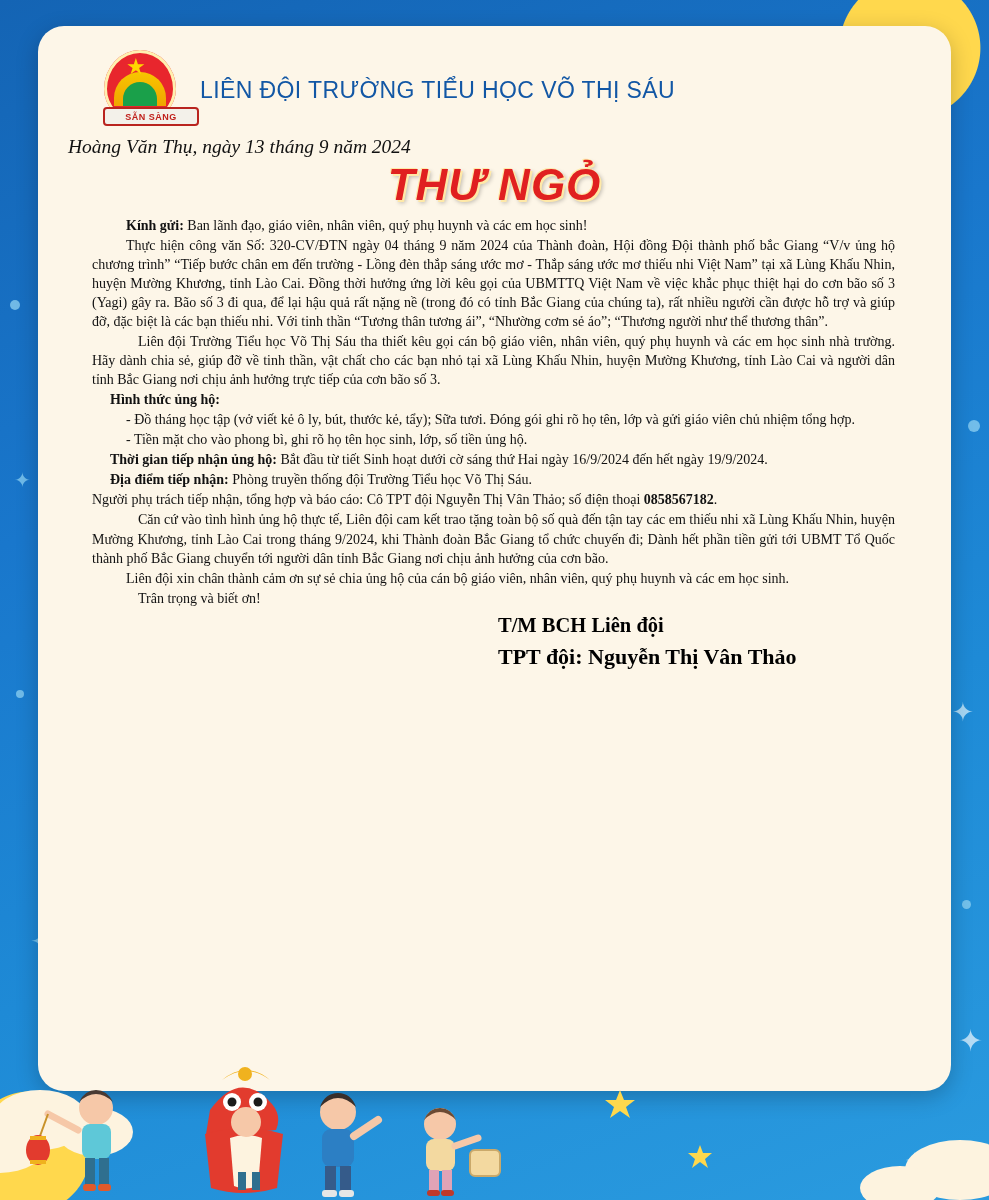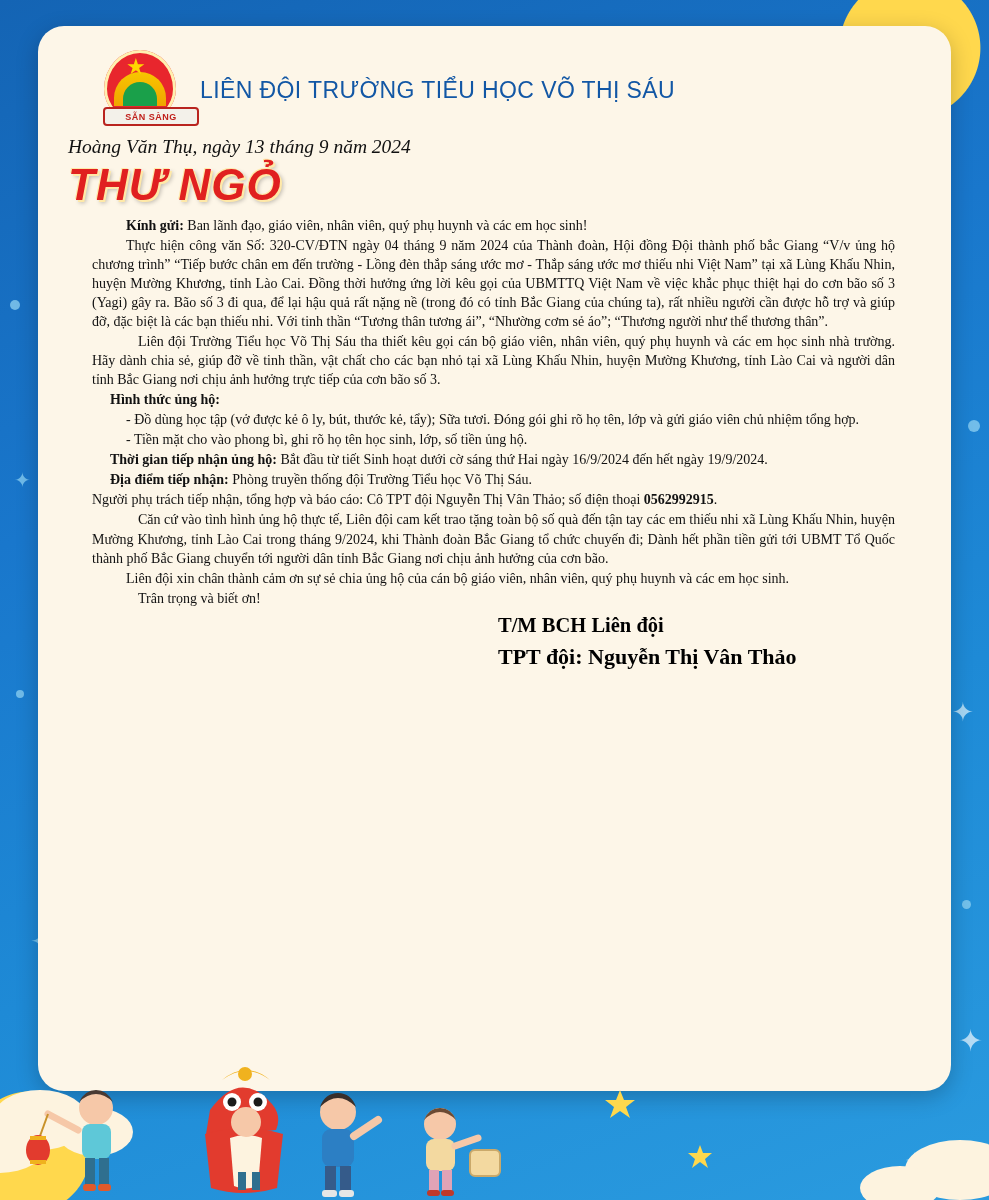--- a/index.html
+++ b/index.html
@@ -111,20 +111,21 @@
 
   .dateline {
     padding-right: 56px;
     margin-top: 6px;
     font-style: italic;
     font-size: 19.5px;
     color: #111;
   }
 
   .doc-title {
+    text-align: center;
     margin: 2px 0 6px 0;
     font-family: "Liberation Sans", sans-serif;
     font-weight: bold;
     font-style: italic;
     font-size: 44px;
     letter-spacing: 1px;
     color: #e02020;
     text-shadow:
       2px 2px 0 #ffe9a8,
       -1px -1px 0 #ffe9a8,
@@ -190,30 +191,30 @@
 
     <div class="doc-title">THƯ NGỎ</div>
 
     <div class="body-text">
       <p class="ind">
         <span class="b">Kính gửi:</span><span> Ban lãnh đạo, giáo viên, nhân viên, quý phụ huynh và các em học sinh!</span>
       </p>
       <p class="ind">Thực hiện công văn Số: 320-CV/ĐTN ngày 04 tháng 9 năm 2024 của Thành đoàn, Hội đồng Đội thành phố bắc Giang “V/v ủng hộ chương trình” “Tiếp bước chân em đến trường - Lồng đèn thắp sáng ước mơ - Thắp sáng ước mơ thiếu nhi Việt Nam” tại xã Lùng Khấu Nhin, huyện Mường Khương, tỉnh Lào Cai. Đồng thời hưởng ứng lời kêu gọi của UBMTTQ Việt Nam về việc khắc phục thiệt hại do cơn bão số 3 (Yagi) gây ra. Bão số 3 đi qua, để lại hậu quả rất nặng nề (trong đó có tỉnh Bắc Giang của chúng ta), rất nhiều người cần được hỗ trợ và giúp đỡ, đặc biệt là các bạn thiếu nhi. Với tinh thần “Tương thân tương ái”, “Nhường cơm sẻ áo”; “Thương người như thể thương thân”.</p>
       <p class="ind-lg">Liên đội Trường Tiểu học Võ Thị Sáu tha thiết kêu gọi cán bộ giáo viên, nhân viên, quý phụ huynh và các em học sinh nhà trường. Hãy dành chia sẻ, giúp đỡ về tinh thần, vật chất cho các bạn nhỏ tại xã Lùng Khấu Nhin, huyện Mường Khương, tỉnh Lào Cai và người dân tỉnh Bắc Giang nơi chịu ảnh hưởng trực tiếp của cơn bão số 3.</p>
       <p class="ind-sm b">Hình thức ủng hộ:</p>
-      <p class="ind">- Đồ dùng học tập (vở được kẻ ô ly, bút, thước kẻ, tẩy); Sữa tươi. Đóng gói ghi rõ họ tên, lớp và gửi giáo viên chủ nhiệm tổng hợp.</p>
+      <p class="ind">- Đồ tháng học tập (vở viết kẻ ô ly, bút, thước kẻ, tẩy); Sữa tươi. Đóng gói ghi rõ họ tên, lớp và gửi giáo viên chủ nhiệm tổng hợp.</p>
       <p class="ind">- Tiền mặt cho vào phong bì, ghi rõ họ tên học sinh, lớp, số tiền ủng hộ.</p>
       <p class="ind-sm">
         <span class="b">Thời gian tiếp nhận ủng hộ:</span><span> Bắt đầu từ tiết Sinh hoạt dưới cờ sáng thứ Hai ngày 16/9/2024 đến hết ngày 19/9/2024.</span>
       </p>
       <p class="ind-sm">
         <span class="b">Địa điểm tiếp nhận:</span><span> Phòng truyền thống đội Trường Tiểu học Võ Thị Sáu.</span>
       </p>
       <p>
-        <span> Người phụ trách tiếp nhận, tổng hợp và báo cáo: Cô TPT đội Nguyễn Thị Vân Thảo; số điện thoại </span><span class="b">0562992915</span><span>.</span>
+        <span> Người phụ trách tiếp nhận, tổng hợp và báo cáo: Cô TPT đội Nguyễn Thị Vân Thảo; số điện thoại </span><span class="b">0858567182</span><span>.</span>
       </p>
       <p class="ind-lg">Căn cứ vào tình hình ủng hộ thực tế, Liên đội cam kết trao tặng toàn bộ số quà đến tận tay các em thiếu nhi xã Lùng Khấu Nhin, huyện Mường Khương, tỉnh Lào Cai trong tháng 9/2024, khi Thành đoàn Bắc Giang tổ chức chuyến đi; Dành hết phần tiền gửi tới UBMT Tổ Quốc thành phố Bắc Giang chuyển tới người dân tỉnh Bắc Giang nơi chịu ảnh hưởng của cơn bão.</p>
       <p class="ind">Liên đội xin chân thành cảm ơn sự sẻ chia ủng hộ của cán bộ giáo viên, nhân viên, quý phụ huynh và các em học sinh.</p>
       <p class="ind-lg">Trân trọng và biết ơn!</p>
     </div>
 
     <div class="sign">
       <div class="line1">T/M BCH Liên đội</div>
       <div class="line2">TPT đội: Nguyễn Thị Vân Thảo</div>
     </div>

